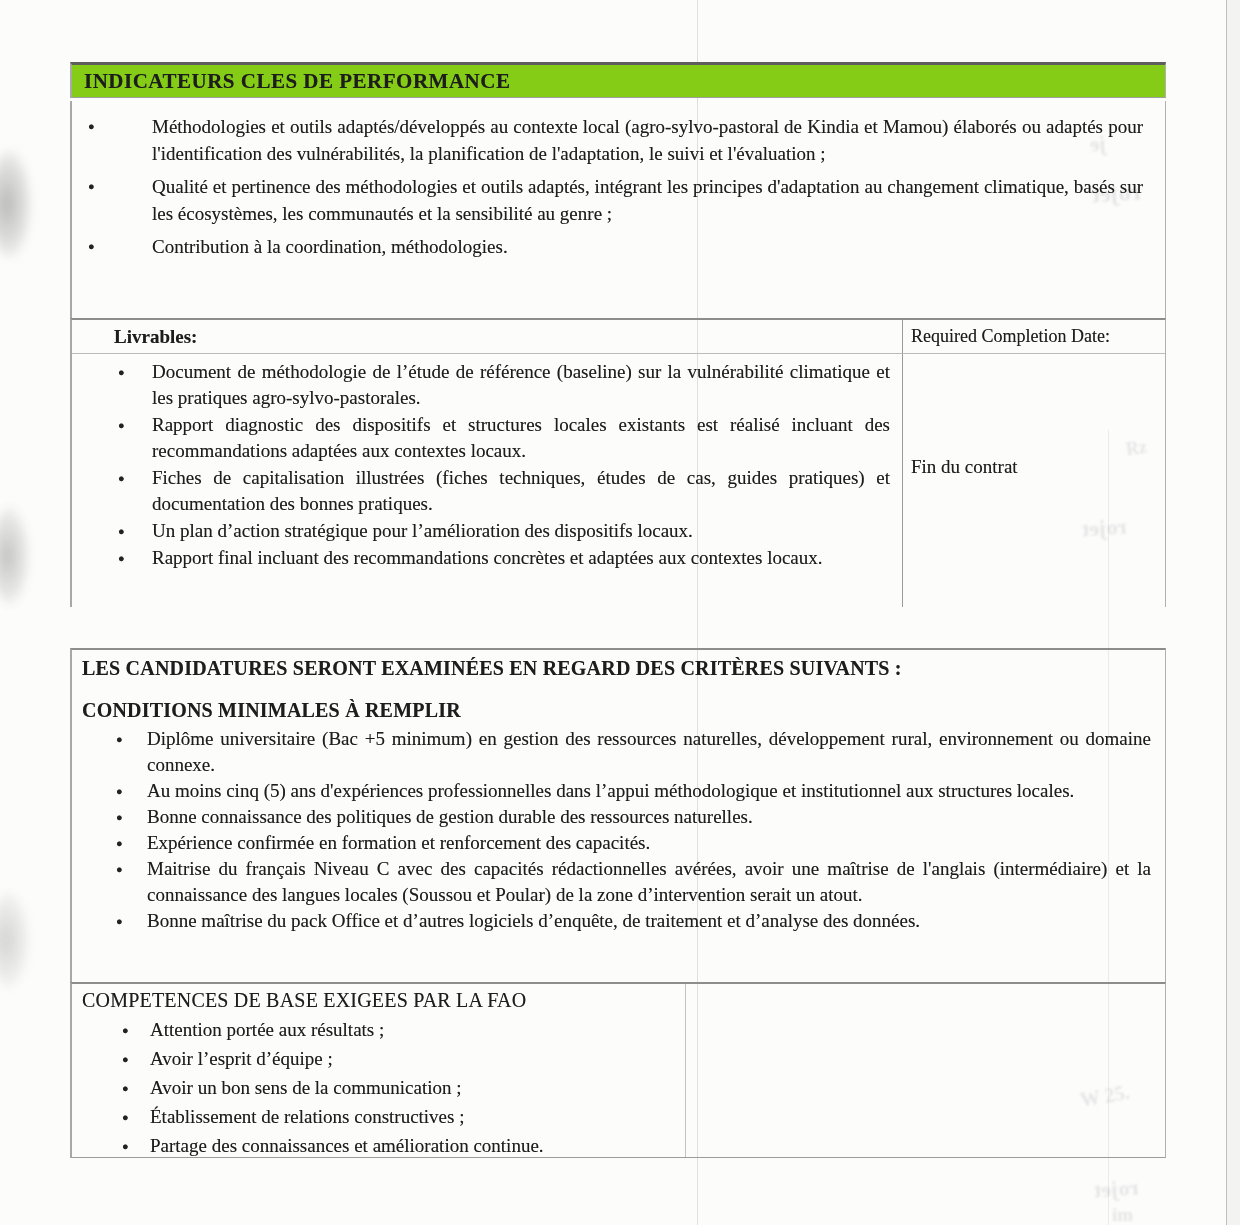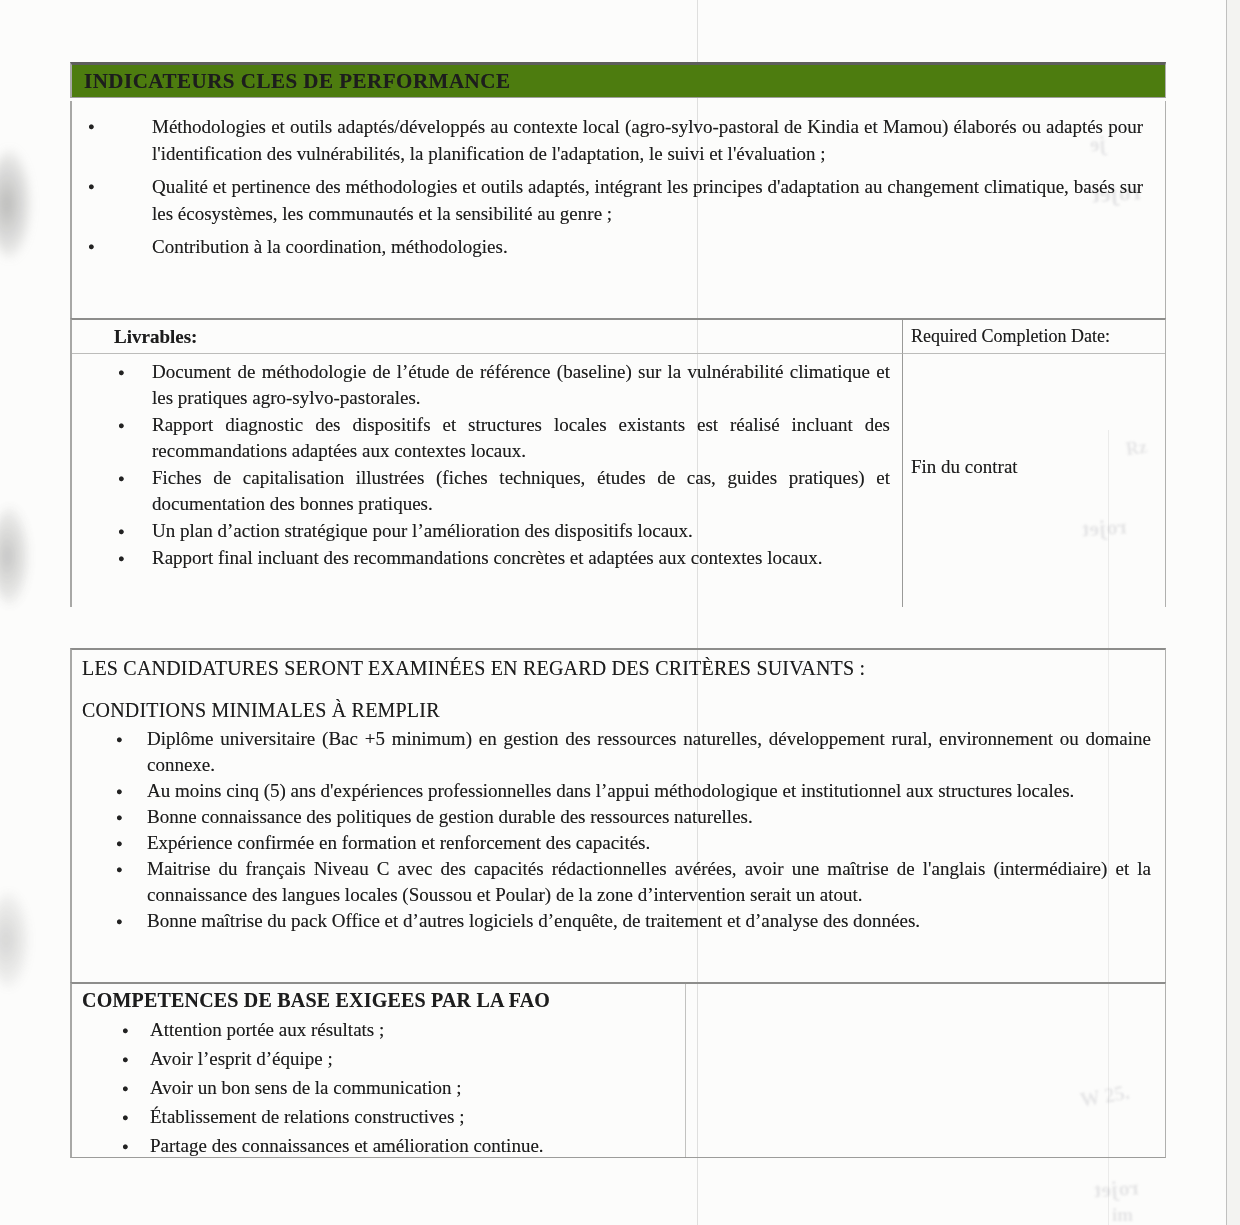--- a/index.html
+++ b/index.html
@@ -46,21 +46,21 @@
     overflow:hidden;
   }
   .txt{ text-shadow:0 0 .5px rgba(25,25,25,.45); }
   .item{display:flex;}
   .bullet{flex:0 0 80px;box-sizing:border-box;font-size:11px;color:#222;}
   .bullet::before{content:"\25CF";}
   .itext{flex:1 1 auto;text-align:justify;text-align-last:left;}
   
   #kpi-head{
     top:62px;height:36px;
-    background:#4d7c0f;
+    background:#84cc16;
     border-top:3px solid #5e5e5c;border-bottom:1px solid #9f9f9d;
     font-weight:bold;font-size:21px;letter-spacing:.5px;
     display:flex;align-items:center;padding-left:12px;
   }
   #kpi-body{
     top:101px;height:217px;
     font-size:19px;line-height:27px;
     padding:12px 22px 0 0;
   }
   #kpi-body .item{margin-bottom:6px;}
@@ -94,31 +94,31 @@
     padding-left:8px;
   }
   .d-date{margin-top:102px;}
   
   #criteria{
     top:648px;height:334px;
     border-top:2px solid #8d8d8b;
     font-size:19px;line-height:26px;
     padding:4px 14px 0 10px;
   }
-  #criteria .sec-title{font-weight:normal;font-size:20px;line-height:28px;margin:0 0 14px 0;letter-spacing:.2px;}
-  #criteria .sec-subtitle{font-weight:normal;font-size:20px;line-height:28px;margin:12px 0 2px 0;letter-spacing:.2px;}
+  #criteria .sec-title{font-weight:bold;font-size:20px;line-height:28px;margin:0 0 14px 0;letter-spacing:.2px;}
+  #criteria .sec-subtitle{font-weight:bold;font-size:20px;line-height:28px;margin:12px 0 2px 0;letter-spacing:.2px;}
   #criteria .bullet{flex:0 0 65px;padding-left:34px;}
   
   #comp{
     top:982px;height:176px;
     border-top:2px solid #8d8d8b;border-bottom:1px solid #9c9c9a;
     font-size:19px;line-height:26px;
     padding:3px 10px 0 10px;
   }
-  #comp .sec-title{font-weight:bold;font-size:20px;line-height:26px;margin:0 0 4px 0;letter-spacing:.2px;}
+  #comp .sec-title{font-weight:normal;font-size:20px;line-height:26px;margin:0 0 4px 0;letter-spacing:.2px;}
   #comp .item{margin-bottom:3px;}
   #comp .bullet{flex:0 0 68px;padding-left:40px;}
   #comp-divider{
     position:absolute;left:685px;top:982px;width:1px;height:176px;
     background:rgba(145,145,143,0.55);
   }
 </style>
 </head>
 <body>
 

